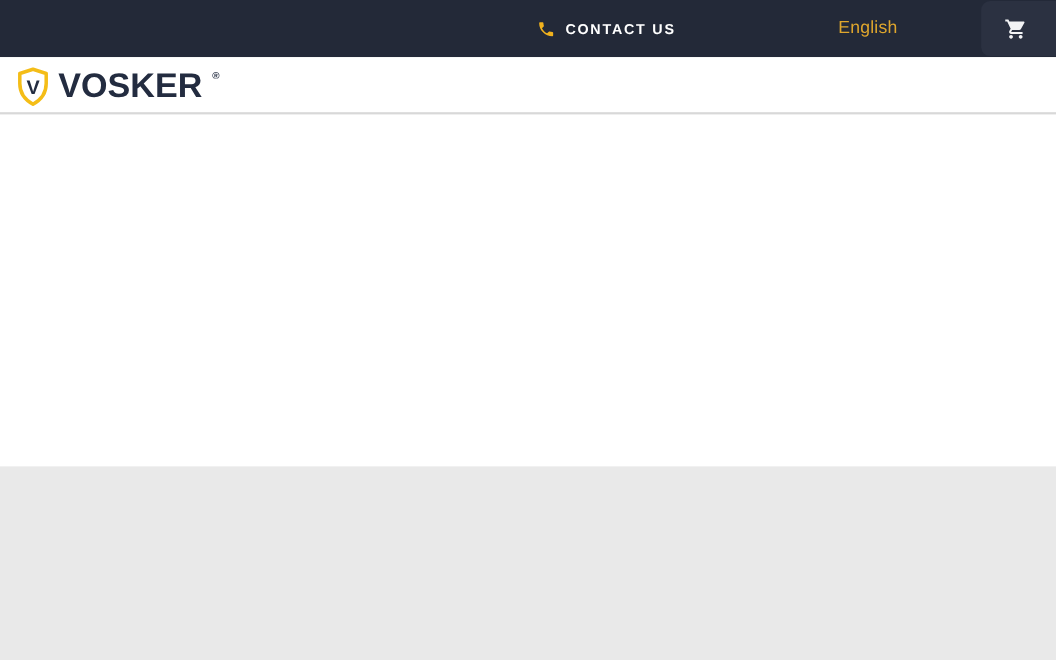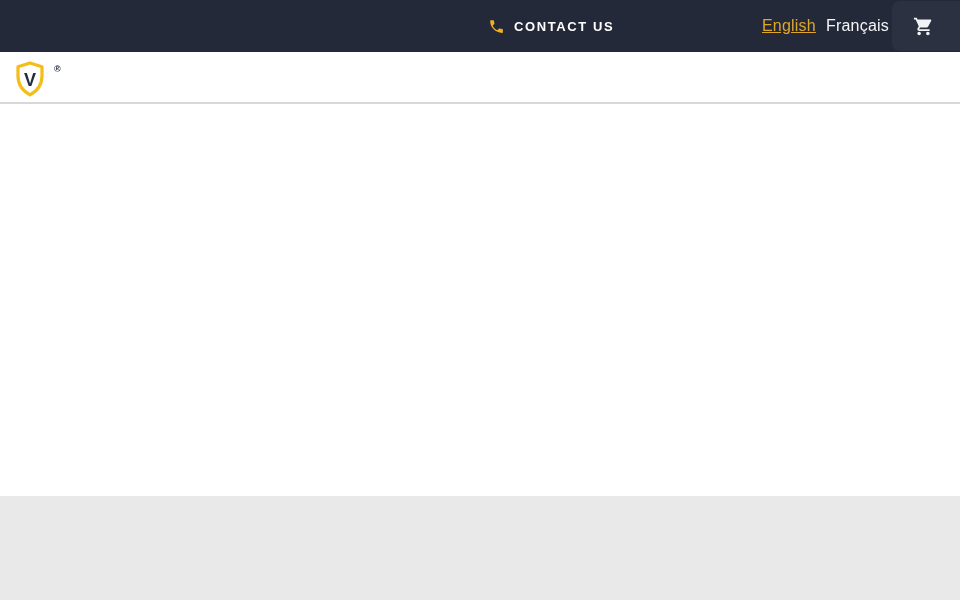--- a/index.html
+++ b/index.html
@@ -1,20 +1,20 @@
 <!DOCTYPE html>
 <html style="--page-bg: #ffffff; --top-bar-bg: #232938; --cart-box-bg: #2b3141; --gold: #f0b11d; --gold-text: #dfa62d; --logo-gold: #f4bd17; --navy-text: #232c40; --header-border: #d8d8d8; --badge-bg: #000000; --badge-text: #ffffff;"><head>
 <meta charset="utf-8">
 <style>
   * { margin: 0; padding: 0; box-sizing: border-box; }
   html, body { background: #e9e9e9; }
   .frame {
     position: relative;
     width: 960px;
-    height: 496px;
+    height: 424px;
     margin: 0 auto;
     overflow: hidden;
     background: var(--page-bg, #ffffff);
     font-family: "Liberation Sans", sans-serif;
   }
 
   
   .topbar {
     position: absolute;
     left: 0; top: 0;
@@ -32,21 +32,21 @@
   .topbar-link svg { display: block; }
   .contact-link { left: 488px; }
   .retailers-link { left: 622px; }
 
   .lang-link {
     position: absolute; top: 0; height: 52px;
     display: flex; align-items: center;
     font-size: 16px; font-weight: 400; letter-spacing: 0.2px;
     color: #f4f5f7; text-decoration: none; cursor: pointer;
   }
-  .lang-link.active { color: var(--gold-text, #dfa62d); text-decoration: underline; }
+  .lang-link.active { color: var(--gold-text, #dfa62d); }
   .lang-english { left: 762px; }
   .lang-francais { left: 826px; }
 
   .topbar-cart {
     position: absolute;
     left: 892px; top: 1px;
     width: 76px; height: 50px;
     background: var(--cart-box-bg, #2b3141);
     border-radius: 8px;
     display: flex; align-items: center;
@@ -131,35 +131,35 @@
 
     <a class="topbar-link contact-link">
       <svg width="17" height="17" viewBox="0 0 24 24">
         <path fill="var(--gold, #f0b11d)" d="M6.62 10.79c1.44 2.83 3.76 5.14 6.59 6.59l2.2-2.2c.27-.27.67-.36 1.02-.24 1.12.37 2.33.57 3.57.57.55 0 1 .45 1 1V20c0 .55-.45 1-1 1-9.39 0-17-7.61-17-17 0-.55.45-1 1-1h3.5c.55 0 1 .45 1 1 0 1.25.2 2.45.57 3.57.11.35.03.74-.25 1.02l-2.2 2.2z"></path>
       </svg>
       <span>CONTACT US</span>
     </a>
 
 
     <a class="lang-link lang-english active">English</a>
-    <a class="lang-link lang-francais">Français</a>
 
     <button class="topbar-cart">
       <svg width="21" height="21" viewBox="0 0 24 24">
         <path fill="#f2f3f5" d="M7 18c-1.1 0-1.99.9-1.99 2S5.9 22 7 22s2-.9 2-2-.9-2-2-2zM1 2v2h2l3.6 7.59-1.35 2.45c-.16.28-.25.61-.25.96 0 1.1.9 2 2 2h12v-2H7.42c-.14 0-.25-.11-.25-.25l.03-.12.9-1.63h7.45c.75 0 1.41-.41 1.75-1.03l3.58-6.49c.08-.14.12-.31.12-.47 0-.55-.45-1-1-1H5.21l-.94-2H1zm16 16c-1.1 0-1.99.9-1.99 2s.89 2 1.99 2 2-.9 2-2-.9-2-2-2z"></path>
       </svg>
     </button>
   </div>
 
   <header class="header">
     <a class="logo">
       <svg width="30" height="36" viewBox="0 0 30 36">
         <path d="M15 2 L27 5.8 V15 C27 23.2 22.3 29.9 15 33.8 C7.7 29.9 3 23.2 3 15 V5.8 Z" fill="#ffffff" stroke="var(--logo-gold, #f4bd17)" stroke-width="3.2" stroke-linejoin="round"></path>
         <text x="15" y="24.5" text-anchor="middle" font-family="Liberation Sans, sans-serif" font-size="18" font-weight="bold" fill="var(--navy-text, #232c40)">V</text>
       </svg>
+      <span class="wordmark">VOSKER</span>
       <span class="reg-mark">®</span>
     </a>
 
     <button class="hamburger" aria-label="menu">
       <span></span>
       <span></span>
       <span></span>
     </button>
   </header>
 

